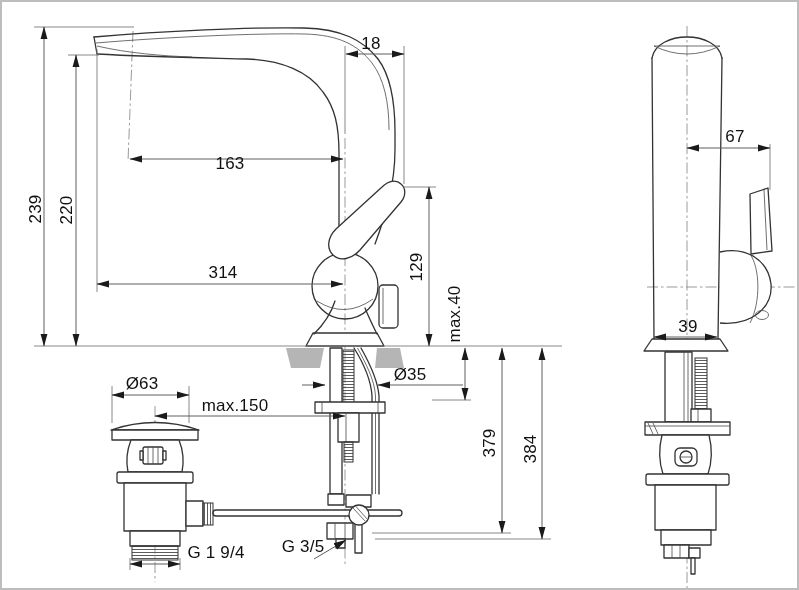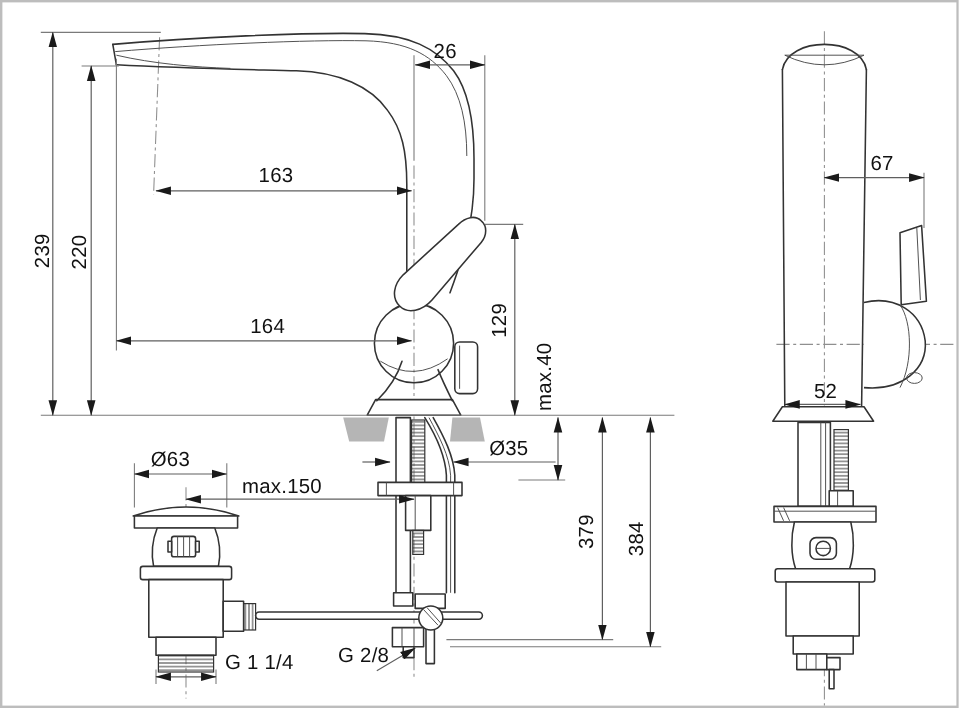--- a/index.html
+++ b/index.html
@@ -174,28 +174,28 @@
     <path class="dim" d="M540,346 L540,537" marker-start="url(#ah)" marker-end="url(#ah)"></path>
     <path class="dim" d="M128,562 L178,562" marker-start="url(#ah)" marker-end="url(#ah)"></path>
     <path class="dim" d="M312,557 L344,538" marker-end="url(#ah)"></path>
     <path class="dim" d="M685,146 L768,146" marker-start="url(#ah)" marker-end="url(#ah)"></path>
     <path class="dim" d="M652,335 L715,335" marker-start="url(#ah)" marker-end="url(#ah)"></path>
   </g>
 </svg>
 
 <div class="lbl v" style="left:33px;top:207px">239</div>
 <div class="lbl v" style="left:64px;top:208px">220</div>
-<div class="lbl" style="left:228px;top:144px">163</div>
-<div class="lbl" style="left:369px;top:41px">26</div>
-<div class="lbl" style="left:221px;top:270px">164</div>
+<div class="lbl" style="left:228px;top:161px">163</div>
+<div class="lbl" style="left:369px;top:41px">18</div>
+<div class="lbl" style="left:221px;top:270px">314</div>
 <div class="lbl v" style="left:414px;top:265px">129</div>
 <div class="lbl v" style="left:452px;top:312px">max.40</div>
-<div class="lbl" style="left:422px;top:372px">Ø35</div>
+<div class="lbl" style="left:408px;top:372px">Ø35</div>
 <div class="lbl" style="left:140px;top:381px">Ø63</div>
 <div class="lbl" style="left:233px;top:403px">max.150</div>
 <div class="lbl v" style="left:487px;top:441px">379</div>
 <div class="lbl v" style="left:528px;top:447px">384</div>
-<div class="lbl" style="left:214px;top:550px">G 1 1/4</div>
-<div class="lbl" style="left:301px;top:544px">G 2/8</div>
+<div class="lbl" style="left:214px;top:550px">G 1 9/4</div>
+<div class="lbl" style="left:301px;top:544px">G 3/5</div>
 <div class="lbl" style="left:733px;top:134px">67</div>
-<div class="lbl" style="left:686px;top:324px">52</div>
+<div class="lbl" style="left:686px;top:324px">39</div>
 
 </div>
 
 </body></html>

